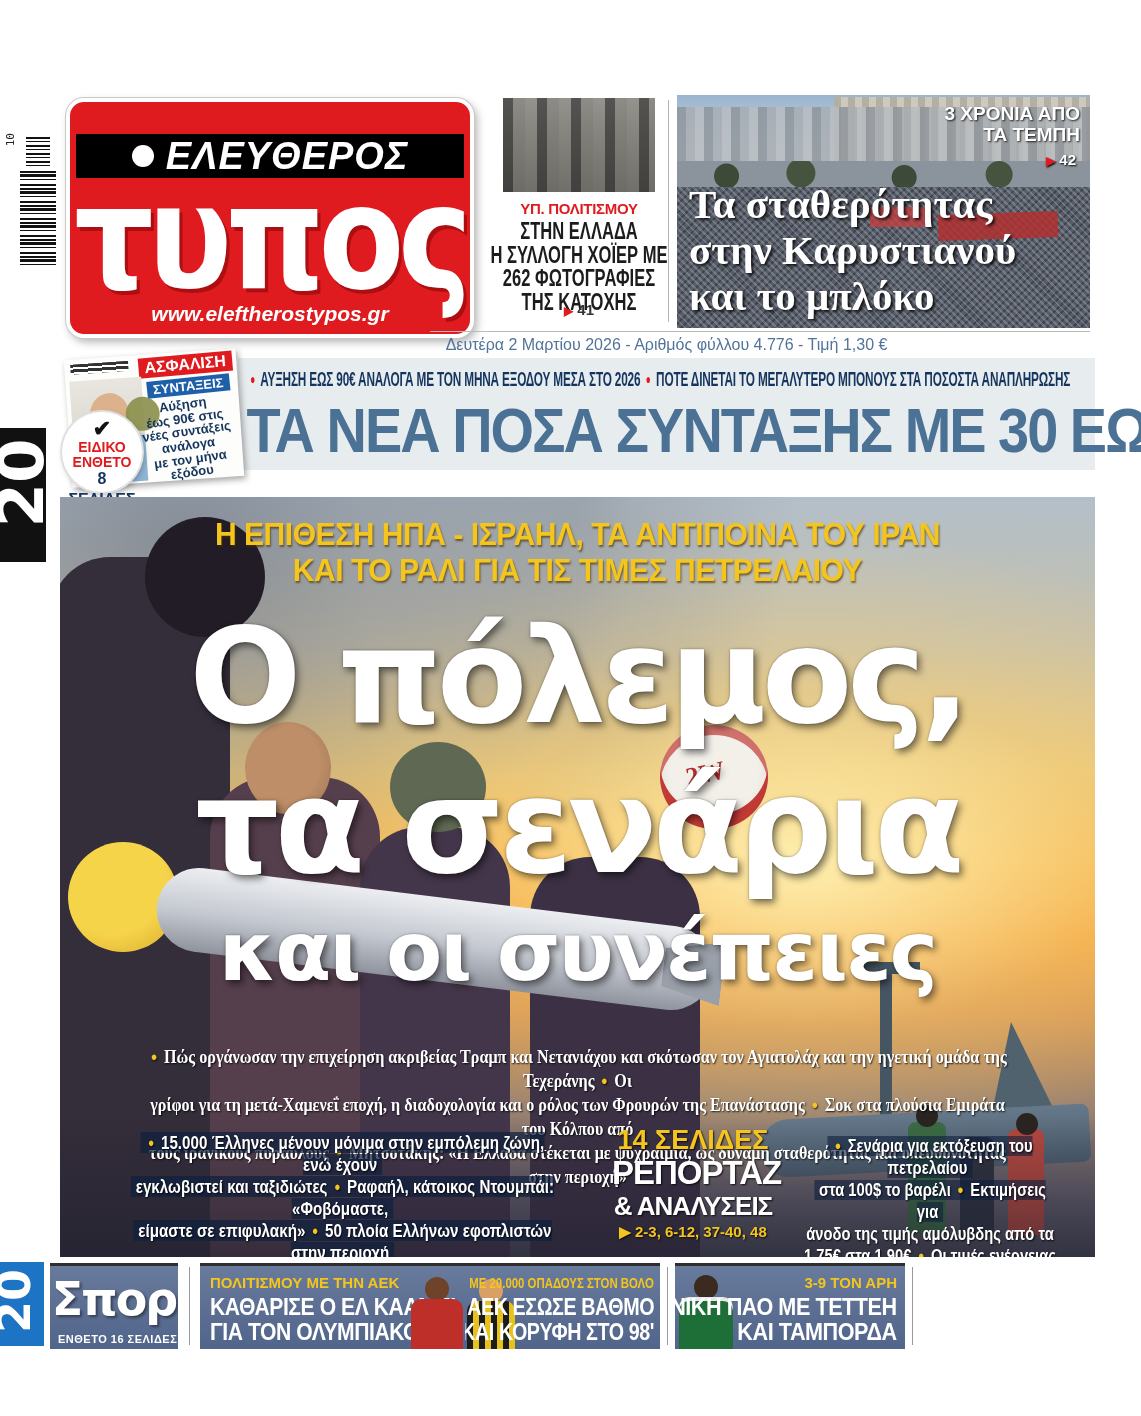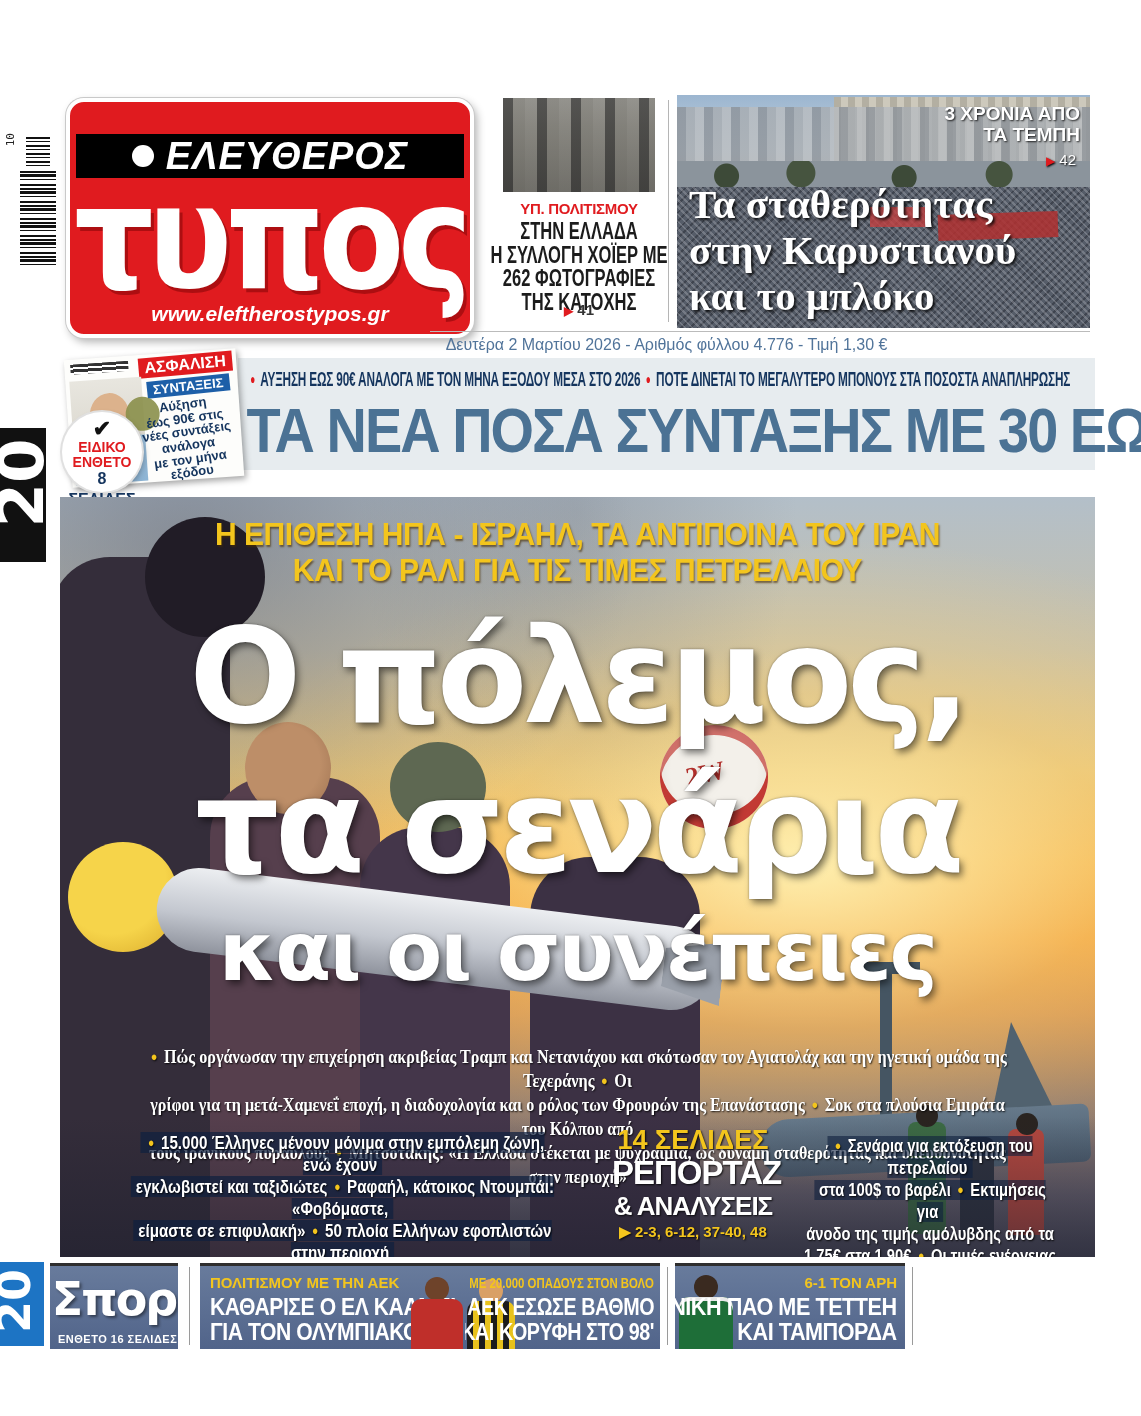--- a/index.html
+++ b/index.html
@@ -67,21 +67,21 @@
                radial-gradient(circle at 55% 55%,#3d4a38 12px,transparent 13px),
                radial-gradient(circle at 78% 45%,#46543f 13px,transparent 14px),#8b949c;}
   .pr-crowd{position:absolute;left:0;right:0;top:92px;bottom:0;background:#565d69;}
   .pr-crowd:before{content:"";position:absolute;inset:0;
     background:repeating-linear-gradient(45deg,rgba(230,230,235,.22) 0 2px,transparent 2px 5px),
                repeating-linear-gradient(-45deg,rgba(20,22,30,.35) 0 2px,transparent 2px 6px);}
   .pr-banner1{position:absolute;right:32px;top:118px;width:120px;height:26px;background:#b03030;opacity:.85;transform:rotate(-2deg);}
   .pr-banner2{position:absolute;right:160px;top:112px;width:60px;height:20px;background:#c24040;opacity:.8;}
   .pr-badge{position:absolute;right:10px;top:8px;text-align:right;color:#fff;font-weight:bold;font-size:19px;
     line-height:1.12;text-shadow:1px 1px 2px rgba(0,0,0,.8);}
-  .pr-ref{position:absolute;right:14px;top:56px;color:#fff;font-weight:normal;font-size:15px;text-shadow:1px 1px 2px #000;}
+  .pr-ref{position:absolute;right:14px;top:56px;color:#fff;font-weight:bold;font-size:15px;text-shadow:1px 1px 2px #000;}
   .pr-headline{position:absolute;left:12px;bottom:8px;color:#fff;font-family:"Liberation Serif",serif;
     font-weight:bold;font-size:41px;line-height:1.12;text-shadow:2px 2px 3px rgba(0,0,0,.85);}
 
   
   .top-rule{left:430px;top:331px;width:660px;height:1px;background:#bbb;}
   .dateline{left:238px;top:336px;width:857px;text-align:center;color:#51749a;font-size:16px;font-weight:normal;}
 
   
   .pension{left:238px;top:358px;width:857px;height:112px;background:var(--light-panel,#e7ecef);}
   .pension-bullets{position:absolute;left:10px;top:10px;font-weight:bold;font-size:20px;color:var(--navy,#15355e);
@@ -422,21 +422,21 @@
         <div>Η ΑΕΚ ΕΣΩΣΕ ΒΑΘΜΟ</div>
         <div>ΚΑΙ ΚΟΡΥΦΗ ΣΤΟ 98'</div>
       </div>
     </div>
     <div class="vdiv" style="left:617px;"></div>
     <div class="sec sec4">
       <div class="player pl-pao">
         <div class="p-head"></div>
         <div class="p-torso"></div>
       </div>
-      <div class="kick">6-1 ΤΟΝ ΑΡΗ</div>
+      <div class="kick">3-9 ΤΟΝ ΑΡΗ</div>
       <div class="head2">
         <div>ΝΙΚΗ ΠΑΟ ΜΕ ΤΕΤΤΕΗ</div>
         <div>ΚΑΙ ΤΑΜΠΟΡΔΑ</div>
       </div>
     </div>
     <div class="vdiv" style="left:862px;"></div>
   </div>
 
 </div>
 

